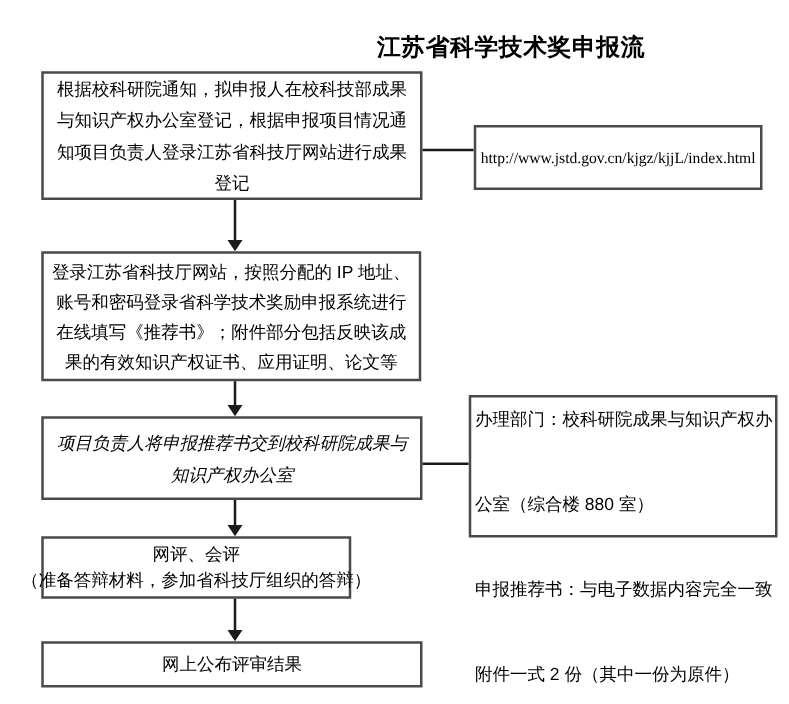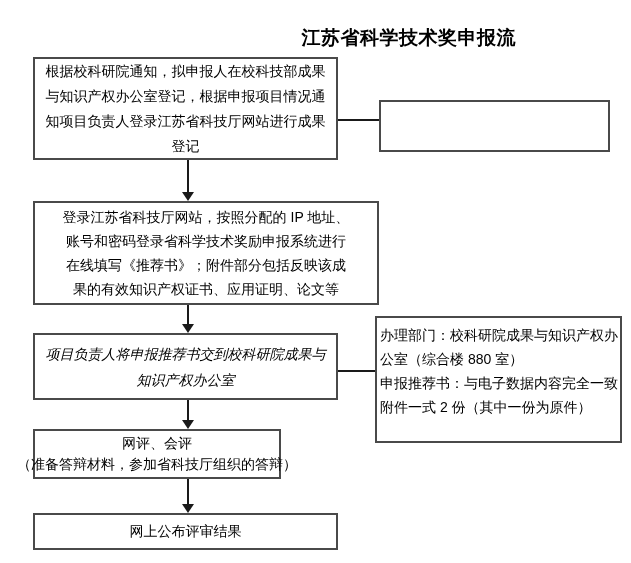--- a/index.html
+++ b/index.html
@@ -34,39 +34,40 @@
     display: flex;
     flex-direction: column;
     align-items: center;
     justify-content: center;
     text-align: center;
     font-size: 14px;
     line-height: 25px;
   }
   .box .ln { white-space: nowrap; }
   .step1 { left: 33px; top: 57px;  width: 305px; height: 103px; line-height: 25px; }
-  .step2 { left: 33px; top: 201px; width: 346px; height: 104px; line-height: 24px; }
+  .step2 { left: 33px; top: 201px; width: 304px; height: 104px; line-height: 24px; }
   .step3 { left: 33px; top: 333px; width: 305px; height: 67px;  line-height: 26px; font-style: italic; }
   .step4 { left: 33px; top: 429px; width: 248px; height: 50px;  line-height: 21px; }
   .step5 { left: 33px; top: 513px; width: 305px; height: 37px; }
   .note1 { left: 379px; top: 100px; width: 231px; height: 52px; }
   .note1 .cn { font-size: 14px; line-height: 20px; white-space: nowrap; }
   .note1 .url {
     font-family: "Liberation Serif", "DejaVu Serif", serif;
     font-size: 12.5px;
     line-height: 17px;
     white-space: nowrap;
   }
   .note2 {
-    left: 375px; top: 316px; width: 247px; height: 127px;
+    left: 375px; top: 316px; width: 247px; height: 114px;
     align-items: flex-start;
     justify-content: flex-start;
     text-align: left;
     padding: 5px 2px 0 3px;
     line-height: 24px;
+    gap: 44px;
   }
   .hline {
     position: absolute;
     height: 0;
     border-top: 2px solid #1a1a1a;
   }
   .varrow { position: absolute; width: 14px; }
   .varrow .shaft {
     position: absolute;
     left: 50%;
@@ -96,20 +97,21 @@
 <div class="box step1">
   <div class="ln">根据校科研院通知，拟申报人在校科技部成果</div>
   <div class="ln">与知识产权办公室登记，根据申报项目情况通</div>
   <div class="ln">知项目负责人登录江苏省科技厅网站进行成果</div>
   <div class="ln">登记</div>
 </div>
 
 <div class="hline" style="left:338px; top:119px; width:41px;"></div>
 
 <div class="box note1">
+  <div class="url">http://www.jstd.gov.cn/kjgz/kjjL/index.html</div>
 </div>
 
 <div class="varrow" style="left:181px; top:160px; height:41px;">
   <i class="shaft"></i>
   <i class="head"></i>
 </div>
 
 <div class="box step2">
   <div class="ln">登录江苏省科技厅网站，按照分配的 IP 地址、</div>
   <div class="ln">账号和密码登录省科学技术奖励申报系统进行</div>

